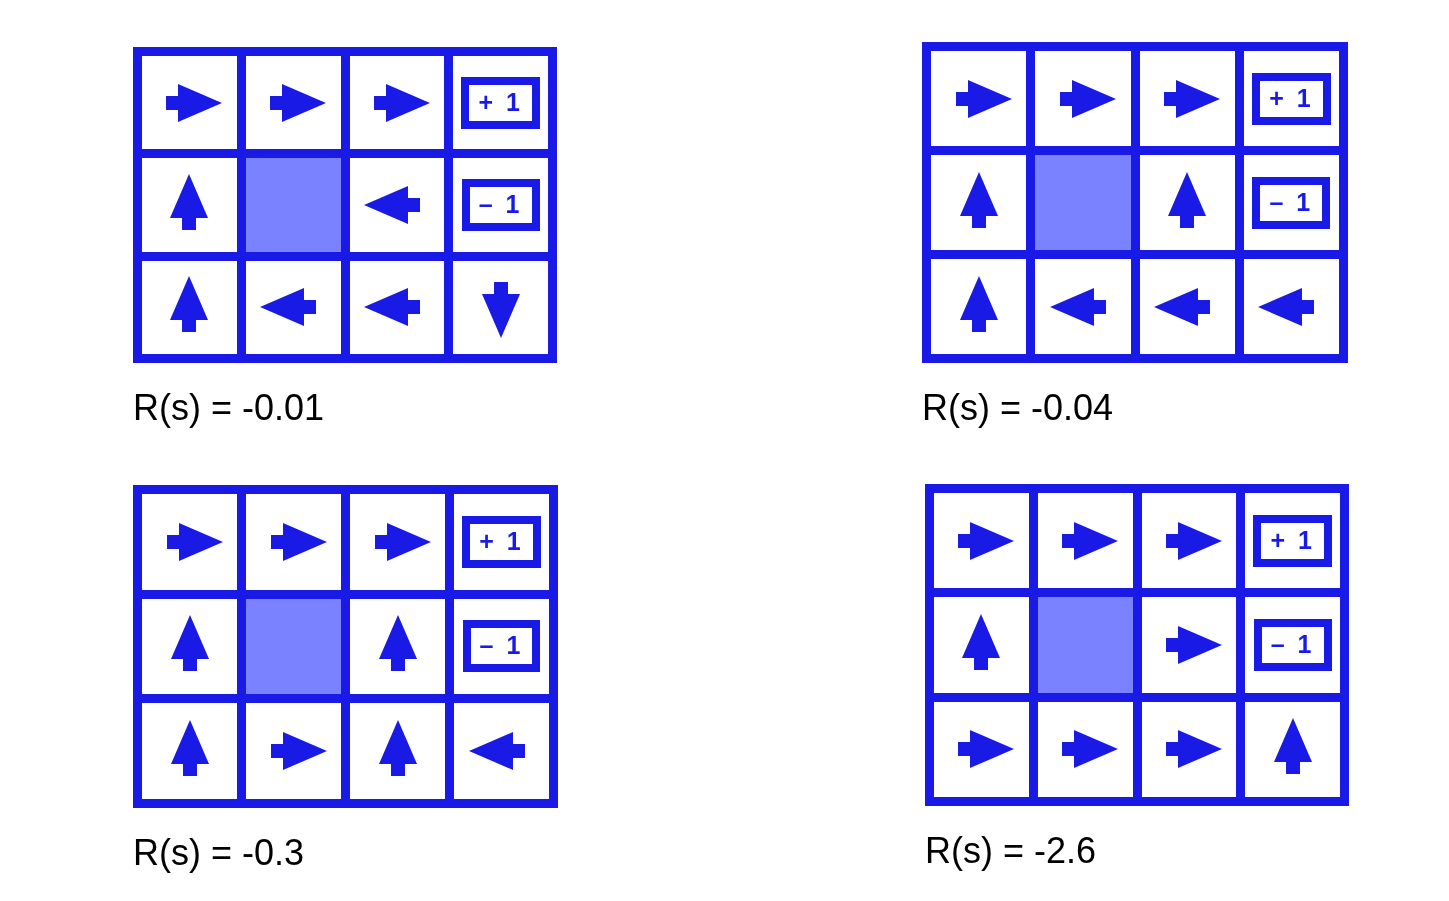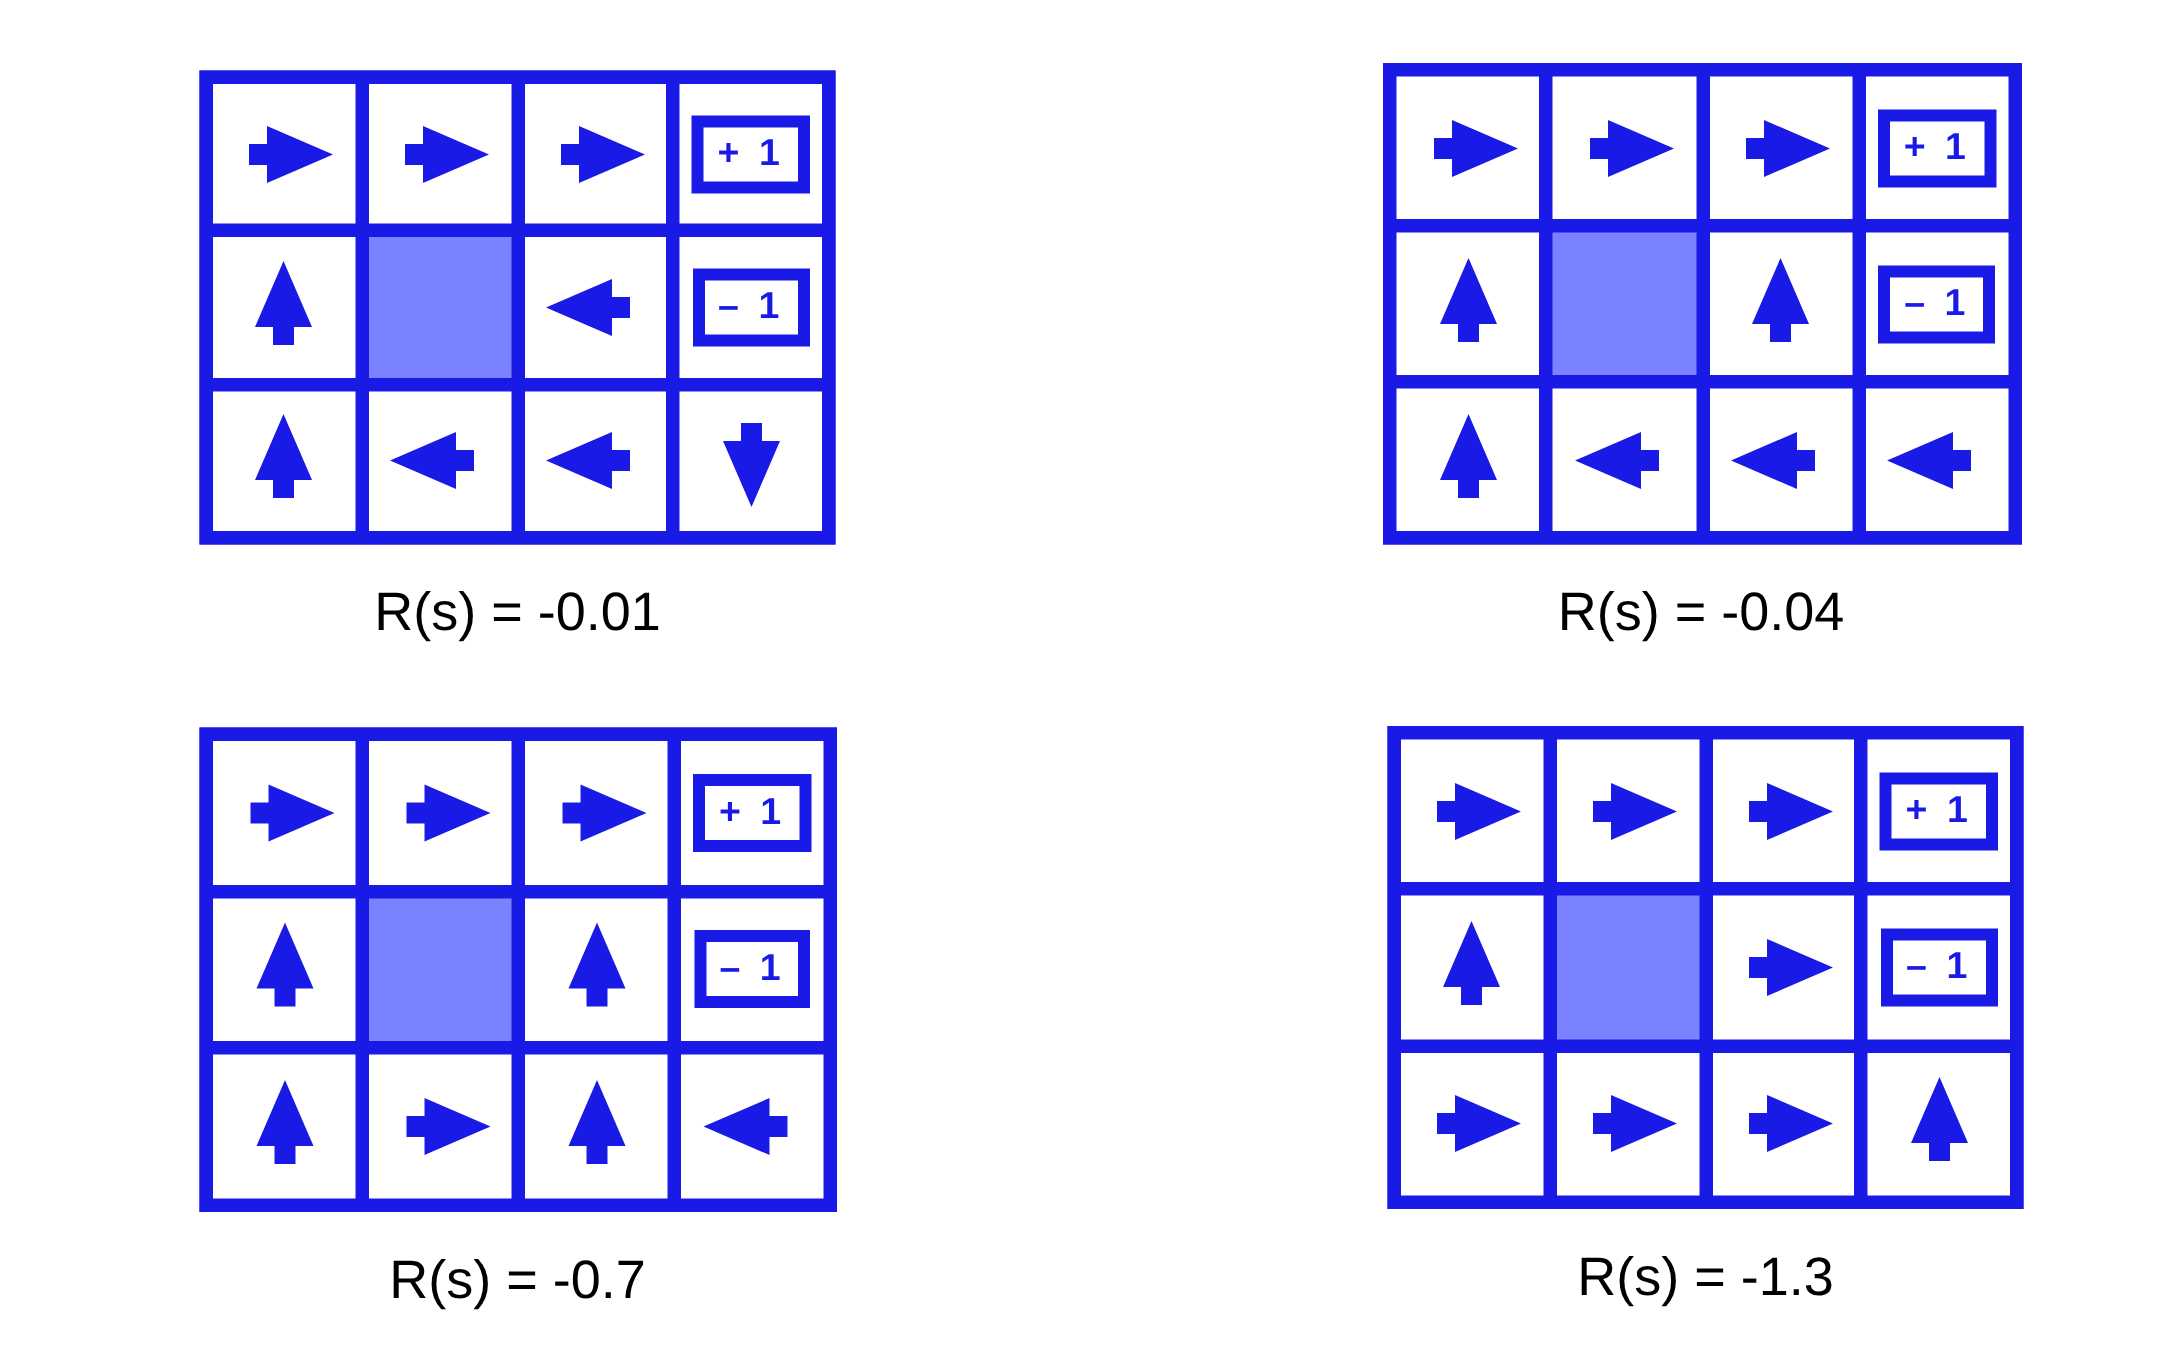--- a/index.html
+++ b/index.html
@@ -80,21 +80,21 @@
     letter-spacing: 3px;
     padding: 5px 9px 6px 9px;
     white-space: nowrap;
     text-align: center;
   }
 
   
   .caption {
     position: absolute;
     width: 424px;
-    text-align: center;
+    text-align: left;
     font-family: "Liberation Sans", sans-serif;
     font-size: 36px;
     color: #000000;
     white-space: nowrap;
   }
   .panel.p0 .caption { top: 340px; left: 0; }
   .panel.p1 .caption { top: 345px; left: 0; }
   .panel.p2 .caption { top: 347px; left: 0; }
   .panel.p3 .caption { top: 346px; left: 0; }
 </style>
@@ -264,21 +264,21 @@
           <svg class="arrow" viewBox="0 0 74 74">
             <path d="M 30,62 L 30,50 L 18,50 L 37,6 L 56,50 L 44,50 L 44,62 Z"></path>
           </svg>
         </div>
         <div class="cell">
           <svg class="arrow" viewBox="0 0 74 74">
             <path d="M 60,30 L 48,30 L 48,18 L 4,37 L 48,56 L 48,44 L 60,44 Z"></path>
           </svg>
         </div>
       </div>
-      <div class="caption">R(s) = -0.7</div>
+      <div class="caption">R(s) = -0.3</div>
     </div>
     <div class="panel p3">
       <div class="grid">
         <div class="cell">
           <svg class="arrow" viewBox="0 0 74 74">
             <path d="M 14,30 L 26,30 L 26,18 L 70,37 L 26,56 L 26,44 L 14,44 Z"></path>
           </svg>
         </div>
         <div class="cell">
           <svg class="arrow" viewBox="0 0 74 74">
@@ -321,15 +321,15 @@
           <svg class="arrow" viewBox="0 0 74 74">
             <path d="M 14,30 L 26,30 L 26,18 L 70,37 L 26,56 L 26,44 L 14,44 Z"></path>
           </svg>
         </div>
         <div class="cell">
           <svg class="arrow" viewBox="0 0 74 74">
             <path d="M 30,62 L 30,50 L 18,50 L 37,6 L 56,50 L 44,50 L 44,62 Z"></path>
           </svg>
         </div>
       </div>
-      <div class="caption">R(s) = -1.3</div>
+      <div class="caption">R(s) = -2.6</div>
     </div>
   </div>
 
 </body></html>

